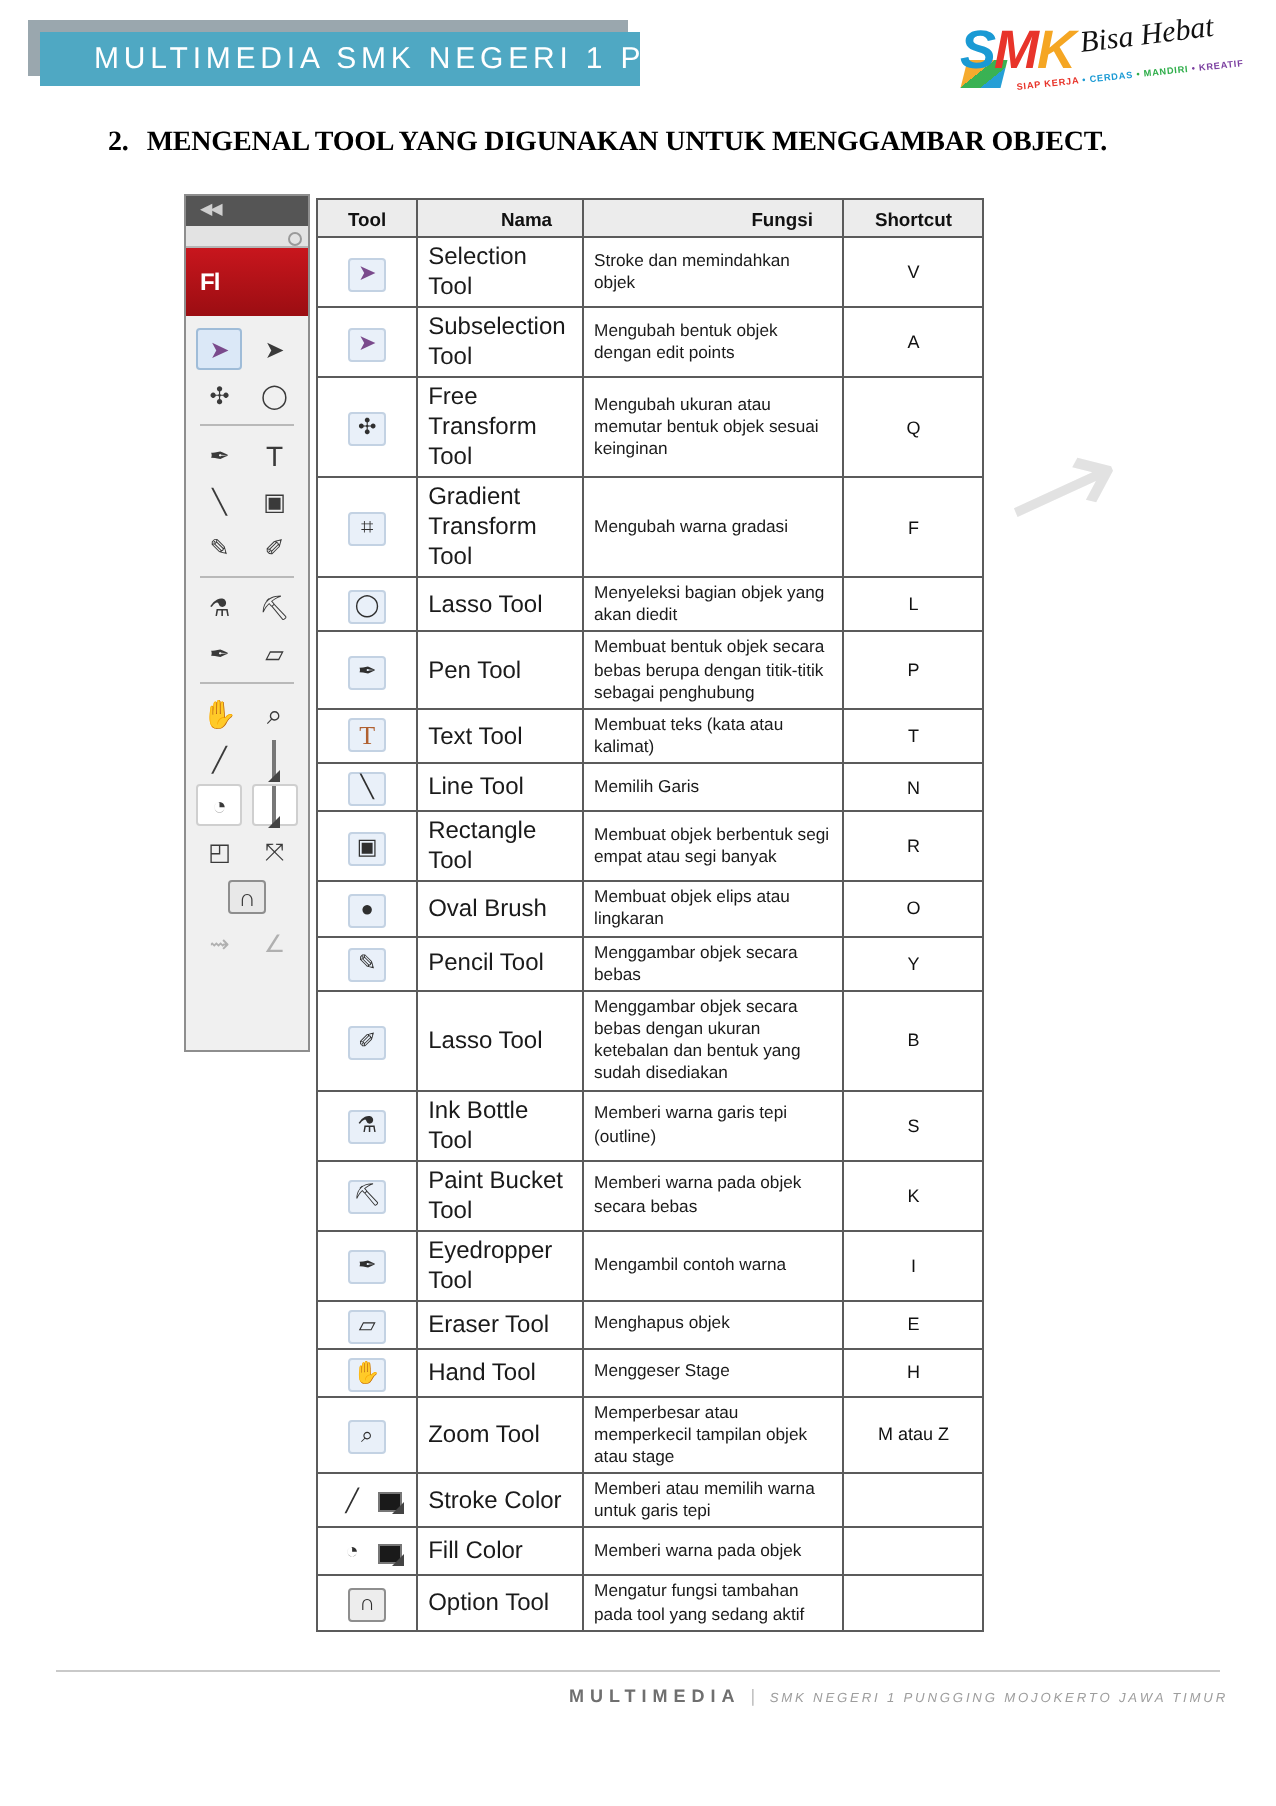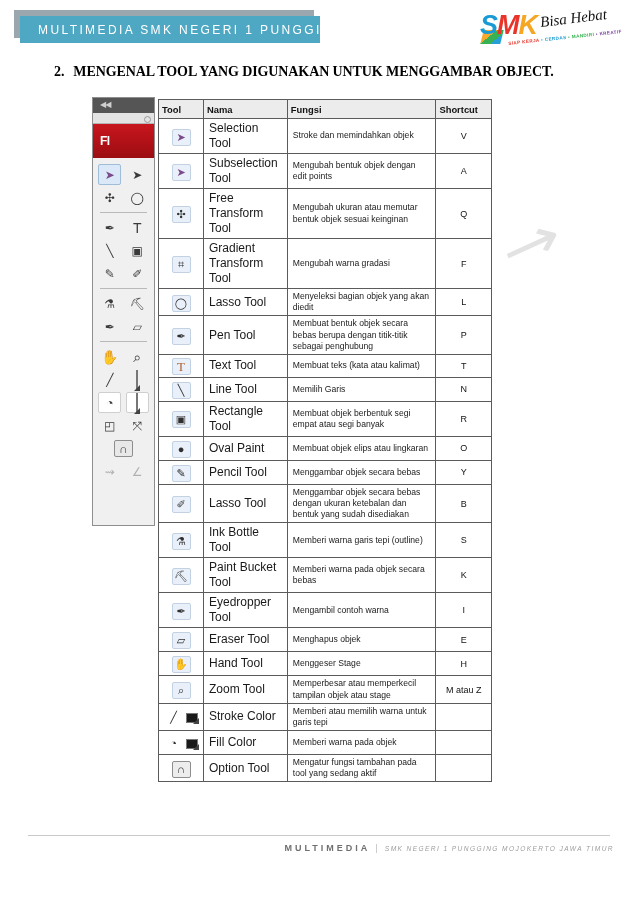--- a/index.html
+++ b/index.html
@@ -17,22 +17,22 @@
   .header-shadow {
     position:absolute; left:14px; top:10px; width:300px; height:28px;
     background:#9aa7ae;
   }
   .header-bar {
     position:absolute; left:20px; top:16px; width:300px; height:27px;
     background:#4fa8c3;
     display:flex; align-items:center;
   }
   .header-bar .htext {
-    color:#ffffff; font-size:12px; letter-spacing:2.4px;
-    font-weight:400; padding-left:18px; white-space:nowrap;
+    color:#ffffff; font-size:15px; letter-spacing:2.4px;
+    font-weight:400; padding-left:27px; white-space:nowrap;
     font-family:"Liberation Sans", sans-serif;
   }
 
   
   .logo-wrap { position:absolute; left:478px; top:8px; width:150px; height:42px; }
   .logo-smk {
     position:absolute; left:2px; top:4px;
     font-family:"Liberation Sans", sans-serif;
     font-size:27px; font-weight:bold; font-style:italic;
     letter-spacing:-1px; line-height:1;
@@ -140,23 +140,23 @@
     border-collapse:collapse;
     background:#fff;
     font-family:"Liberation Sans", sans-serif;
   }
   .tool-table td, .tool-table th {
     border:1px solid #5b5b5b;
     vertical-align:middle;
     padding:2px 5px;
   }
   .tool-table thead th {
-    background:#ececec; text-align:left;
+    background:#ececec; text-align:right;
     font-size:9.4px; font-weight:bold; color:#111;
-    height:19px; padding:2px 3px;
+    height:19px; padding:2px 15px;
   }
   .col-tool { width:42px; }
   .col-nama { width:84px; }
   .col-fungsi { width:152px; }
   .col-short { width:56px; }
 
   .cell-icon { text-align:center; padding:2px; }
   .cell-nama { font-size:12px; color:#1a1a1a; line-height:1.25; }
   .cell-fungsi { font-size:8.6px; color:#1a1a1a; line-height:1.3; }
   .cell-short { text-align:center; font-size:9px; color:#111; }
@@ -400,21 +400,21 @@
         <td class="cell-short">N</td>
       </tr>
       <tr>
         <td class="cell-icon"><span class="ic-box">▣</span></td>
         <td class="cell-nama">Rectangle Tool</td>
         <td class="cell-fungsi">Membuat objek berbentuk segi empat atau segi banyak</td>
         <td class="cell-short">R</td>
       </tr>
       <tr>
         <td class="cell-icon"><span class="ic-box">●</span></td>
-        <td class="cell-nama">Oval Paint</td>
+        <td class="cell-nama">Oval Brush</td>
         <td class="cell-fungsi">Membuat objek elips atau lingkaran</td>
         <td class="cell-short">O</td>
       </tr>
       <tr>
         <td class="cell-icon"><span class="ic-box">✎</span></td>
         <td class="cell-nama">Pencil Tool</td>
         <td class="cell-fungsi">Menggambar objek secara bebas</td>
         <td class="cell-short">Y</td>
       </tr>
       <tr>

